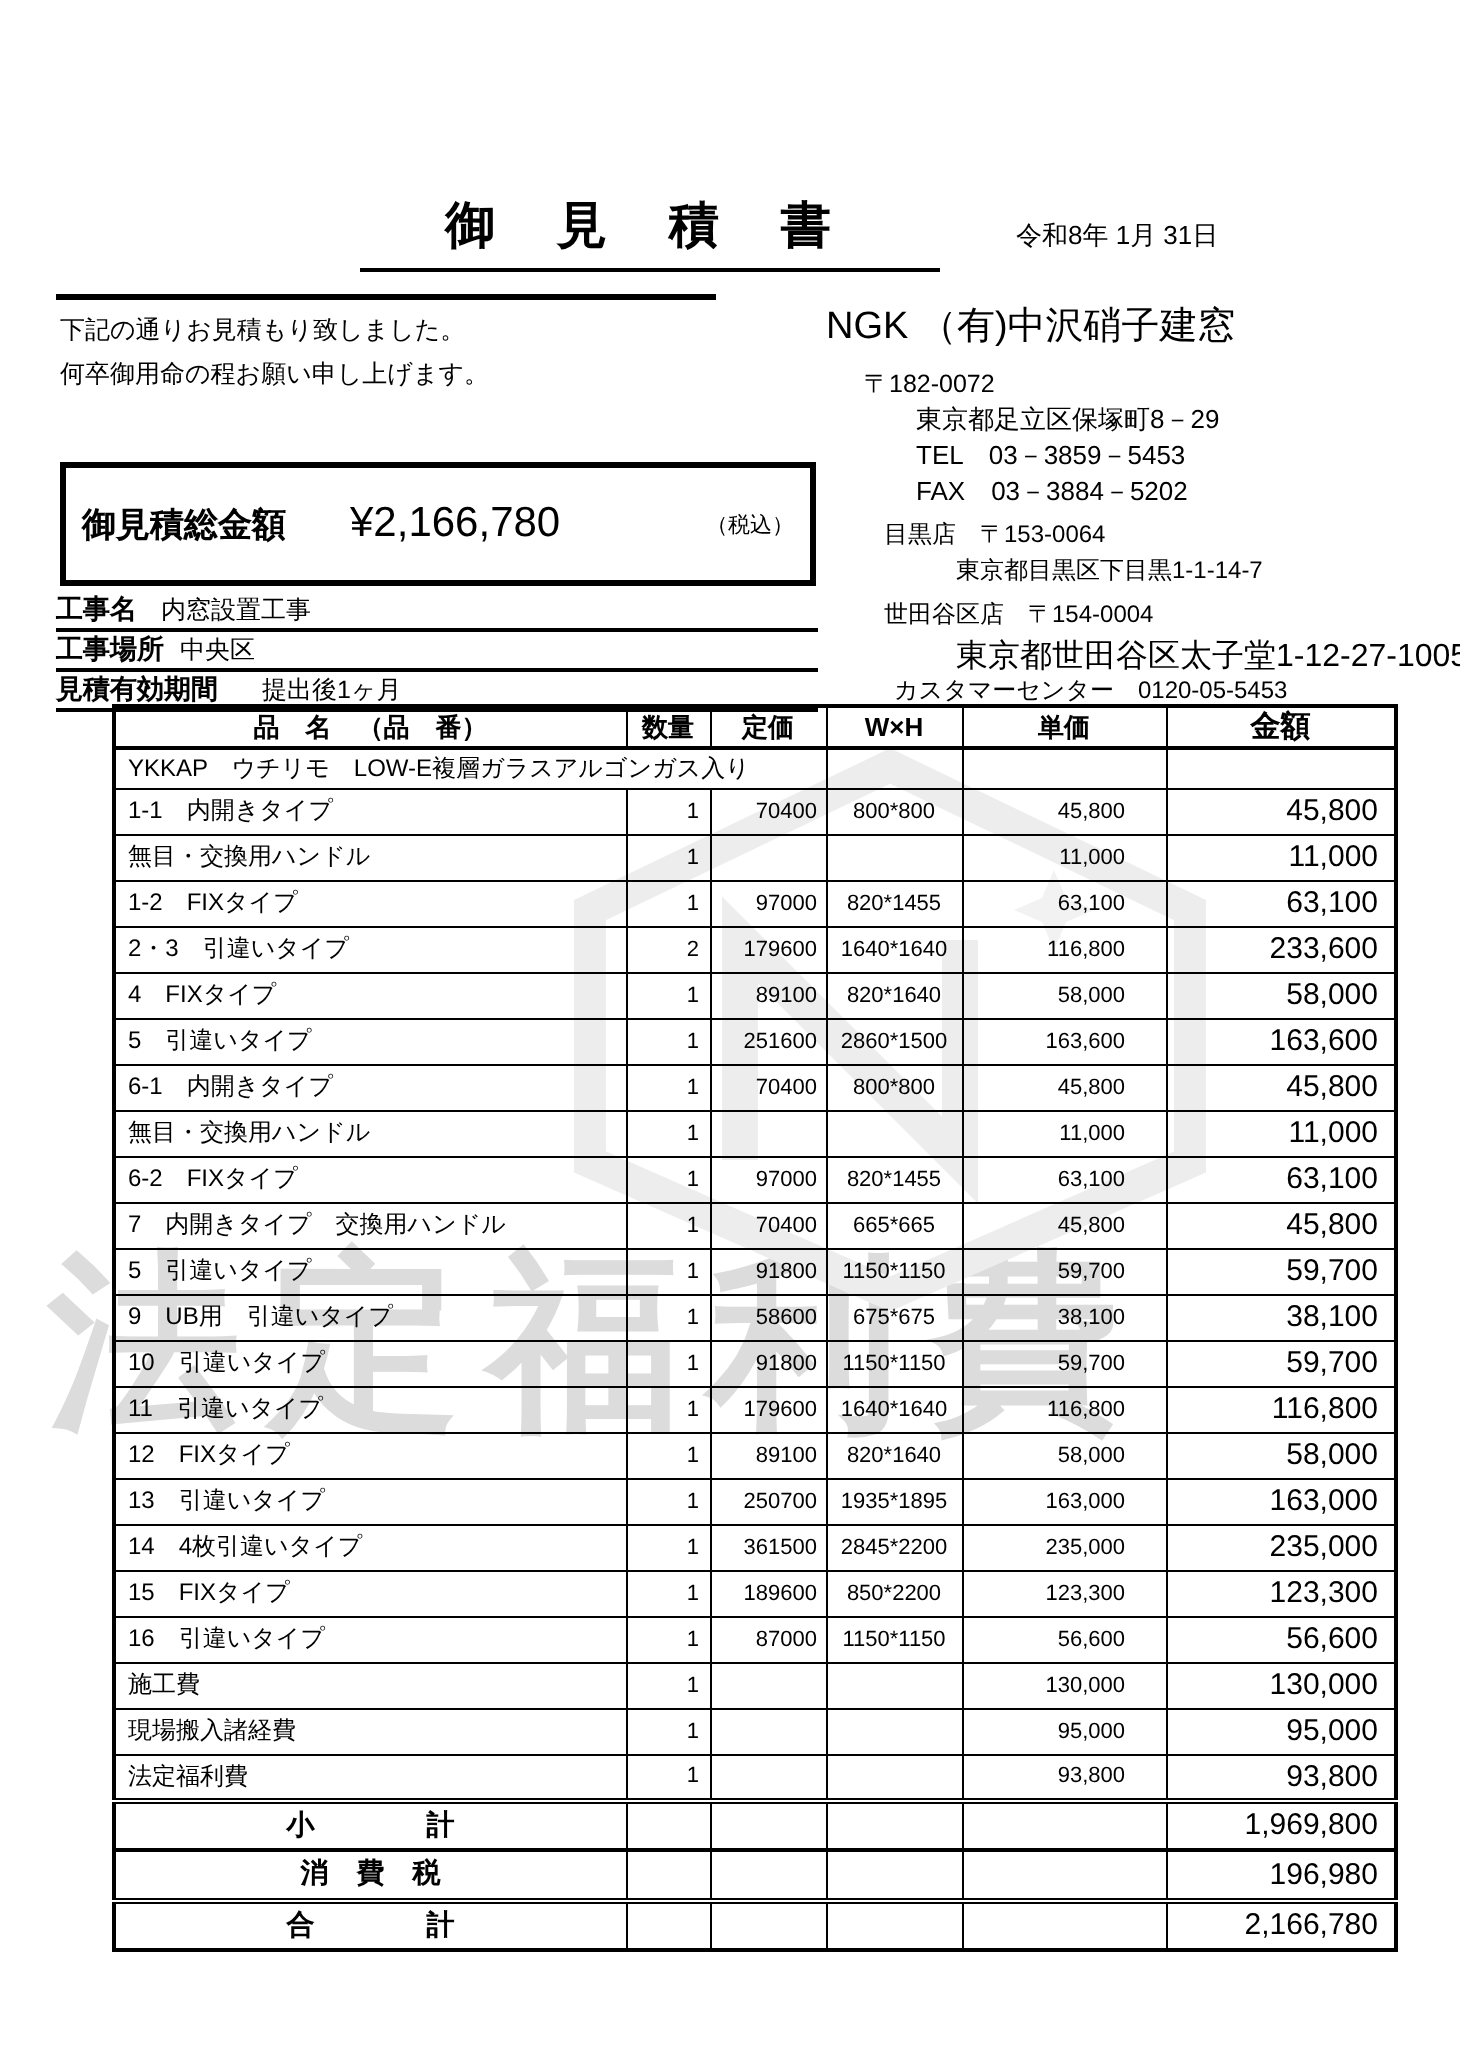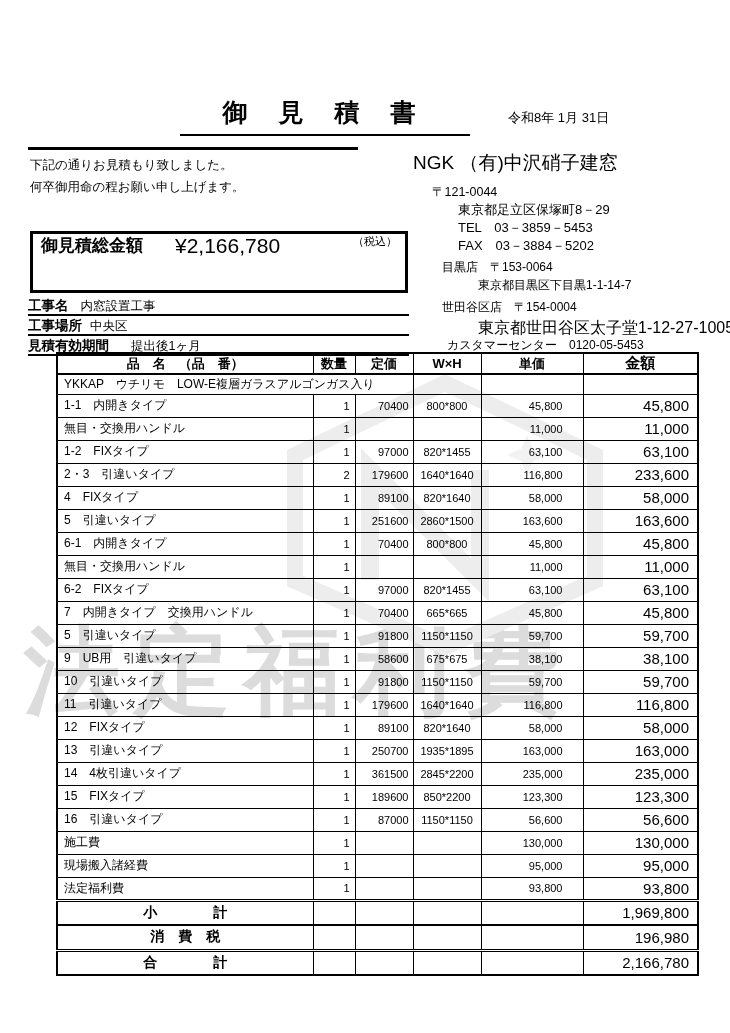--- a/index.html
+++ b/index.html
@@ -28,21 +28,21 @@
   .co-tel{left:458px;top:219px;font-size:13px;}
   .co-fax{left:458px;top:237px;font-size:13px;}
   .co-b1{left:442px;top:259px;font-size:12px;}
   .co-b1a{left:478px;top:277px;font-size:12px;}
   .co-b2{left:442px;top:299px;font-size:12px;}
   .co-b2a{left:478px;top:318px;font-size:16px;}
   .co-cc{left:447px;top:337px;font-size:12px;}
   
   .total-box{
     left:30px;top:231px;width:372px;height:56px;border:3px solid #000;
-    display:flex;align-items:flex-start;z-index:2;background:#fff;
+    display:flex;align-items:center;z-index:2;background:#fff;
   }
   .total-box .lbl{font-size:17px;font-weight:bold;margin-left:8px;white-space:nowrap;}
   .total-box .amt{font-size:21px;margin-left:32px;white-space:nowrap;}
   .total-box .tax{font-size:11px;margin-left:auto;margin-right:8px;white-space:nowrap;}
   
   .detail{left:28px;width:381px;border-bottom:2px solid #000;white-space:nowrap;z-index:2;height:18px;}
   .d1{top:296px;} .d2{top:316px;} .d3{top:336px;}
   .detail .dl{font-weight:bold;font-size:13.5px;}
   .detail .dv{font-size:12.5px;}
   .d1 .dv{margin-left:12px;} .d2 .dv{margin-left:8px;} .d3 .dv{margin-left:22px;}
@@ -86,21 +86,21 @@
   </svg>
 
   <div class="abs doc-title">御 見 積 書</div>
   <div class="abs doc-date">令和8年  1月  31日</div>
 
   <div class="abs rule-thick"></div>
   <div class="abs greet greet1">下記の通りお見積もり致しました。</div>
   <div class="abs greet greet2">何卒御用命の程お願い申し上げます。</div>
 
   <div class="abs co co-name">NGK （有)中沢硝子建窓</div>
-  <div class="abs co co-postal">〒121-0044</div>
+  <div class="abs co co-postal">〒182-0072</div>
   <div class="abs co co-addr">東京都足立区保塚町8－29</div>
   <div class="abs co co-tel">TEL　03－3859－5453</div>
   <div class="abs co co-fax">FAX　03－3884－5202</div>
   <div class="abs co co-b1">目黒店　〒153-0064</div>
   <div class="abs co co-b1a">東京都目黒区下目黒1-1-14-7</div>
   <div class="abs co co-b2">世田谷区店　〒154-0004</div>
   <div class="abs co co-b2a">東京都世田谷区太子堂1-12-27-1005</div>
   <div class="abs co co-cc">カスタマーセンター　0120-05-5453</div>
 
   <div class="abs total-box">

